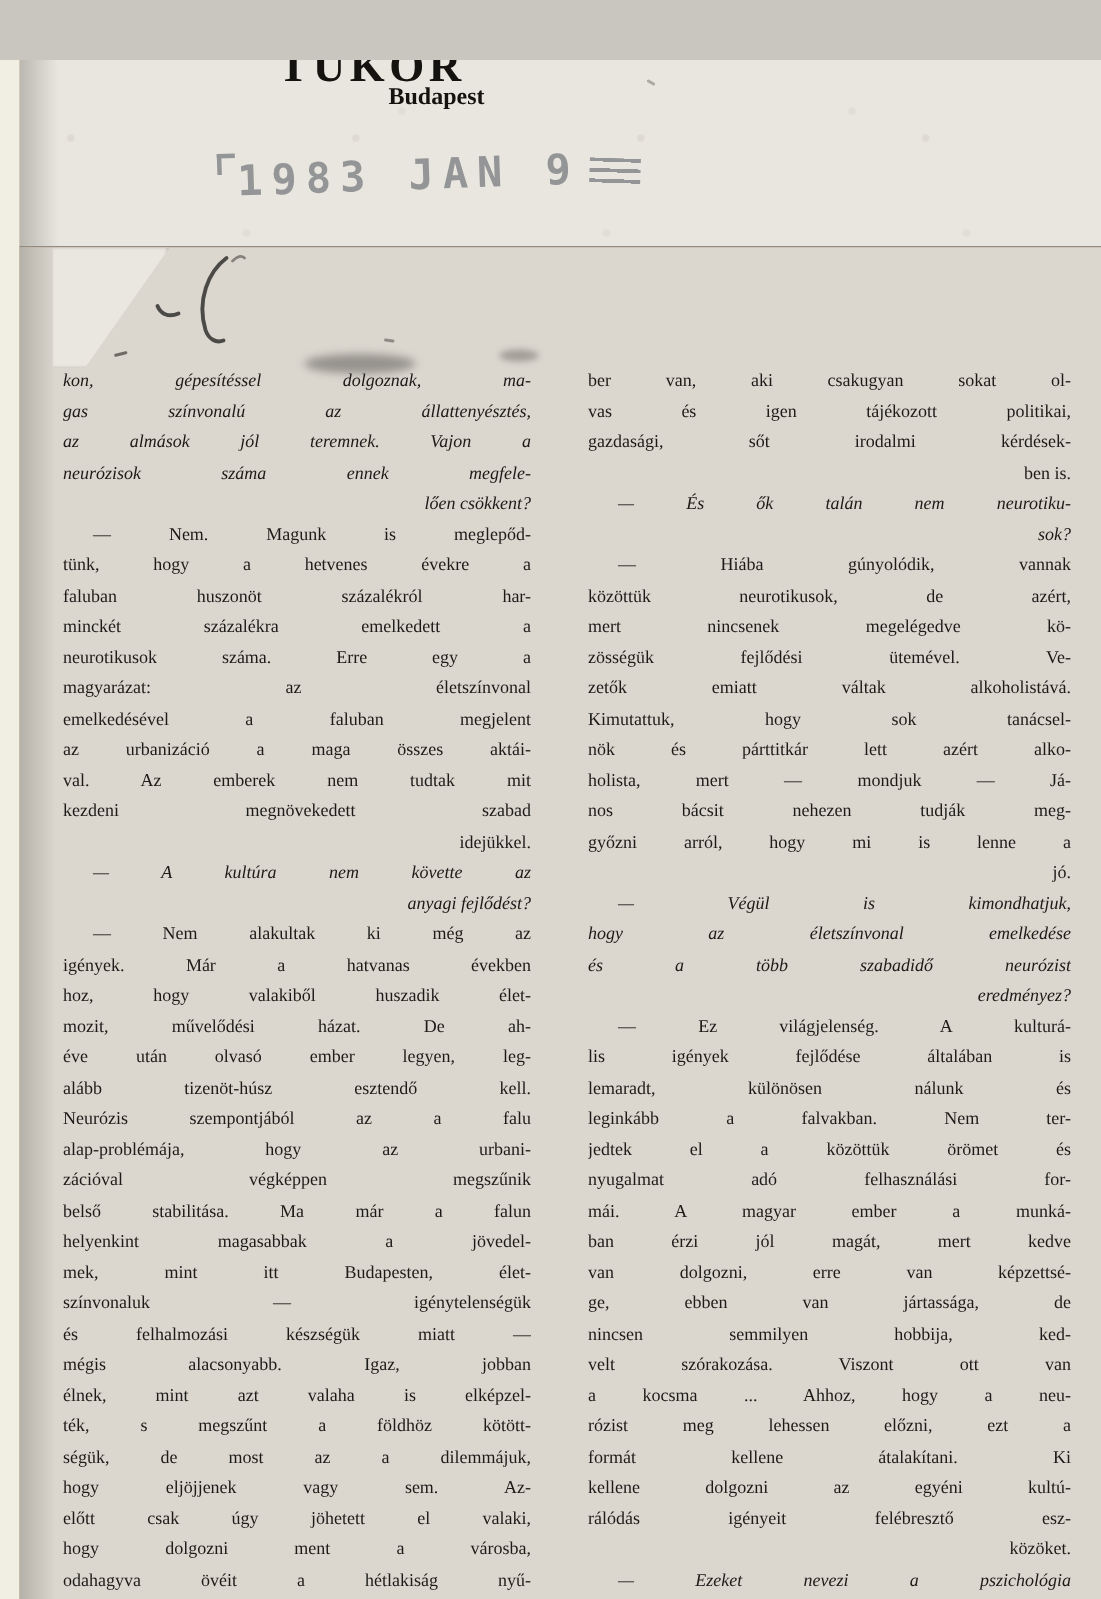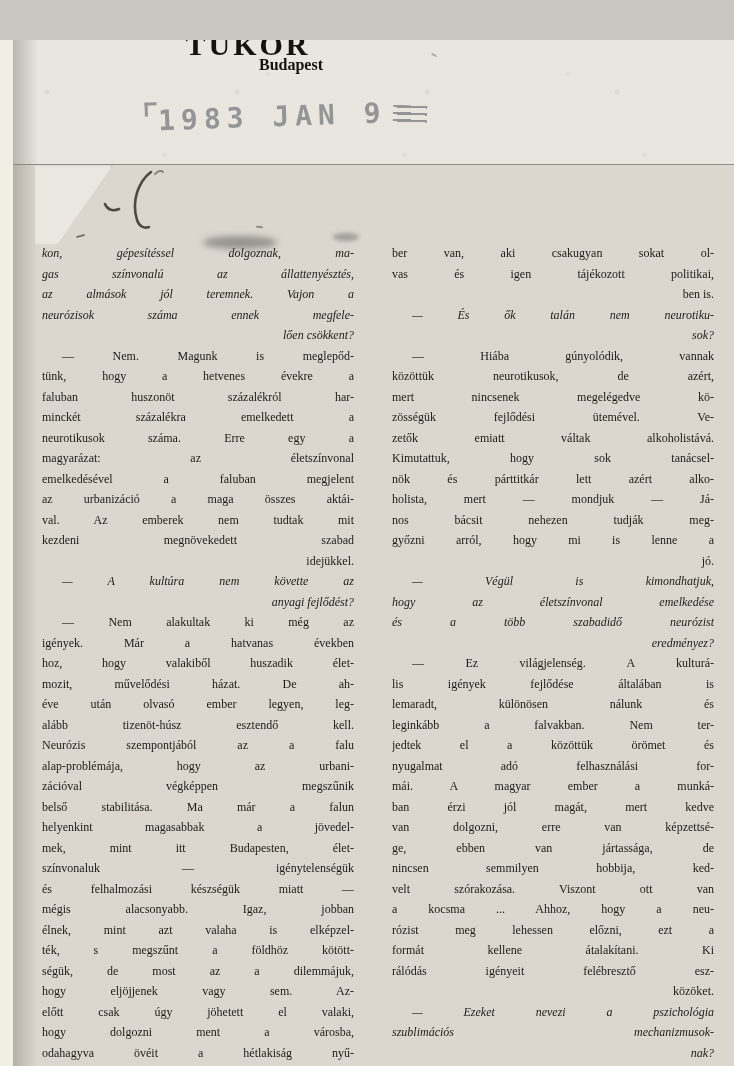--- a/index.html
+++ b/index.html
@@ -136,20 +136,21 @@
       <div class="line">ségük, de most az a dilemmájuk,</div>
       <div class="line">hogy eljöjjenek vagy sem. Az-</div>
       <div class="line">előtt csak úgy jöhetett el valaki,</div>
       <div class="line">hogy dolgozni ment a városba,</div>
       <div class="line">odahagyva övéit a hétlakiság nyű-</div>
       <div class="line">gével és a család felbomlásának ve-</div>
     </div>
   <div class="col col2" id="col2" style="color: rgb(29, 27, 24);">
       <div class="line">ber van, aki csakugyan sokat ol-</div>
       <div class="line">vas és igen tájékozott politikai,</div>
+      <div class="line">gazdasági, sőt irodalmi kérdések-</div>
       <div class="line en">ben is.</div>
       <div class="line it st">— És ők talán nem neurotiku-</div>
       <div class="line it en">sok?</div>
       <div class="line st">— Hiába gúnyolódik, vannak</div>
       <div class="line">közöttük neurotikusok, de azért,</div>
       <div class="line">mert nincsenek megelégedve kö-</div>
       <div class="line">zösségük fejlődési ütemével. Ve-</div>
       <div class="line">zetők emiatt váltak alkoholistává.</div>
       <div class="line">Kimutattuk, hogy sok tanácsel-</div>
       <div class="line">nök és párttitkár lett azért alko-</div>
@@ -169,20 +170,21 @@
       <div class="line">nyugalmat adó felhasználási for-</div>
       <div class="line">mái. A magyar ember a munká-</div>
       <div class="line">ban érzi jól magát, mert kedve</div>
       <div class="line">van dolgozni, erre van képzettsé-</div>
       <div class="line">ge, ebben van jártassága, de</div>
       <div class="line">nincsen semmilyen hobbija, ked-</div>
       <div class="line">velt szórakozása. Viszont ott van</div>
       <div class="line">a kocsma ... Ahhoz, hogy a neu-</div>
       <div class="line">rózist meg lehessen előzni, ezt a</div>
       <div class="line">formát kellene átalakítani. Ki</div>
+      <div class="line">kellene dolgozni az egyéni kultú-</div>
       <div class="line">rálódás igényeit felébresztő esz-</div>
       <div class="line en">közöket.</div>
       <div class="line it st">— Ezeket nevezi a pszichológia</div>
       <div class="line it">szublimációs mechanizmusok-</div>
       <div class="line it en">nak?</div>
     </div>
 
   <div class="smudge"></div>
   <div class="smudge2"></div>
 </div>

